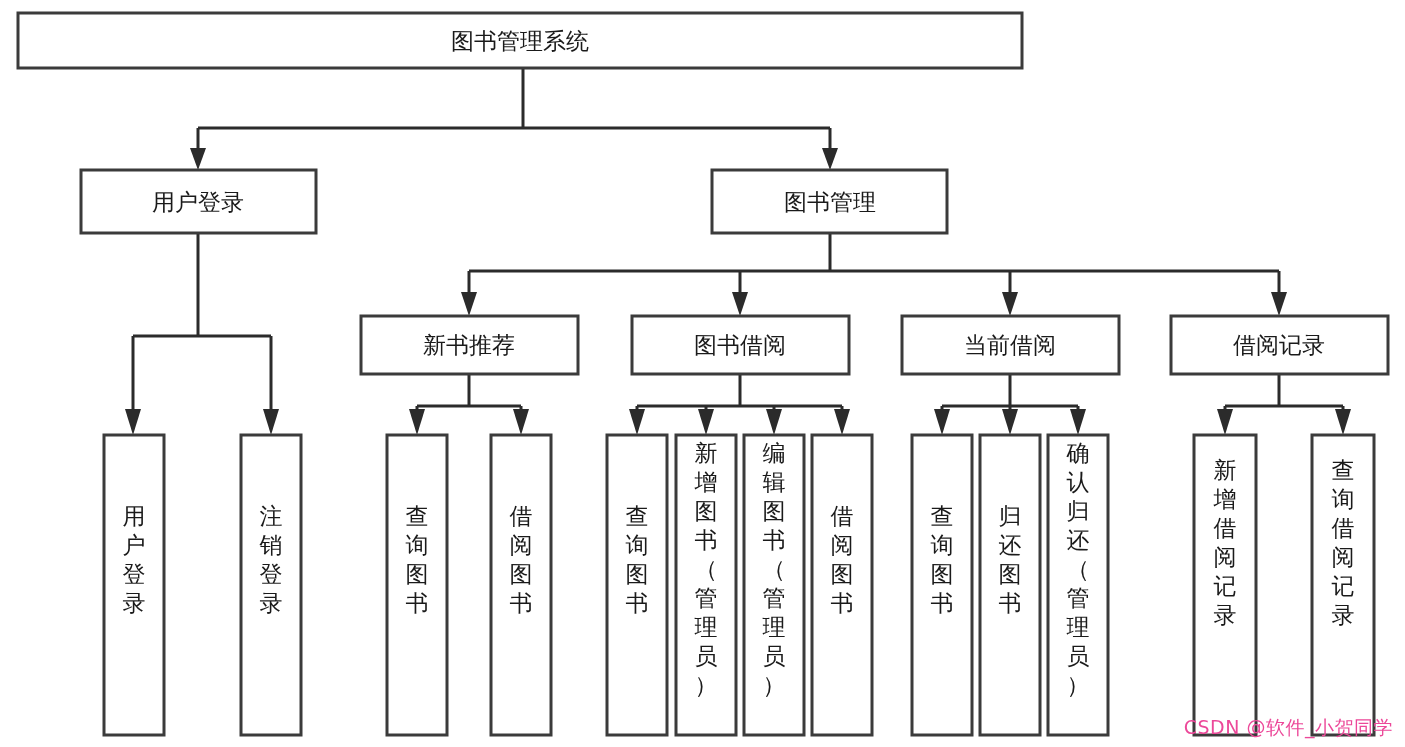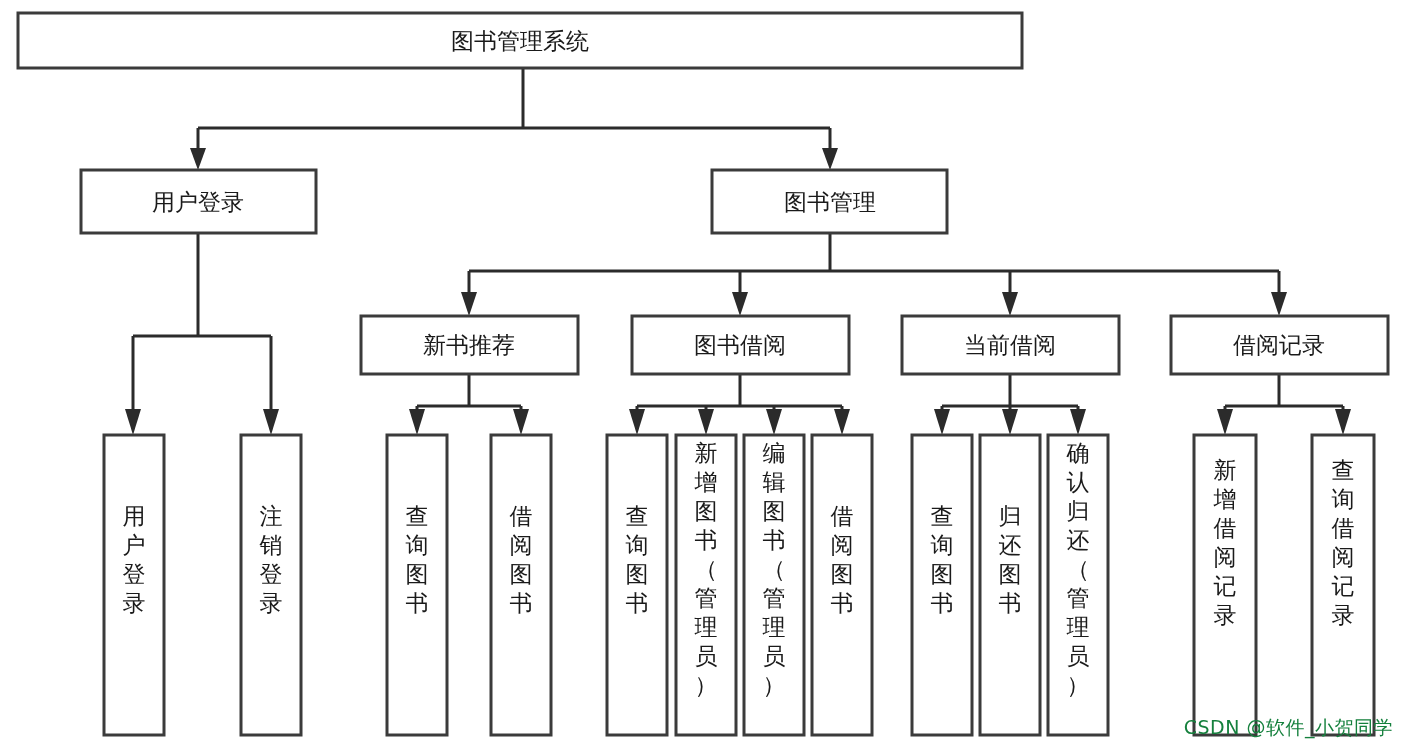--- a/index.html
+++ b/index.html
@@ -48,21 +48,21 @@
   .arrow-head {
     fill: #2b2b2b;
     stroke: none;
   }
   .watermark {
     position: absolute;
     right: 12px;
     bottom: 6px;
     font-family: "DejaVu Sans", "Liberation Sans", sans-serif;
     font-size: 19px;
-    color: #15803d;
+    color: #ec4899;
     white-space: nowrap;
     letter-spacing: 0.5px;
     user-select: none;
   }
 </style>
 </head>
 <body>
 
 <div id="diagram-root">
   <svg width="1405" height="747" viewBox="0 0 1405 747" xmlns="http://www.w3.org/2000/svg">

